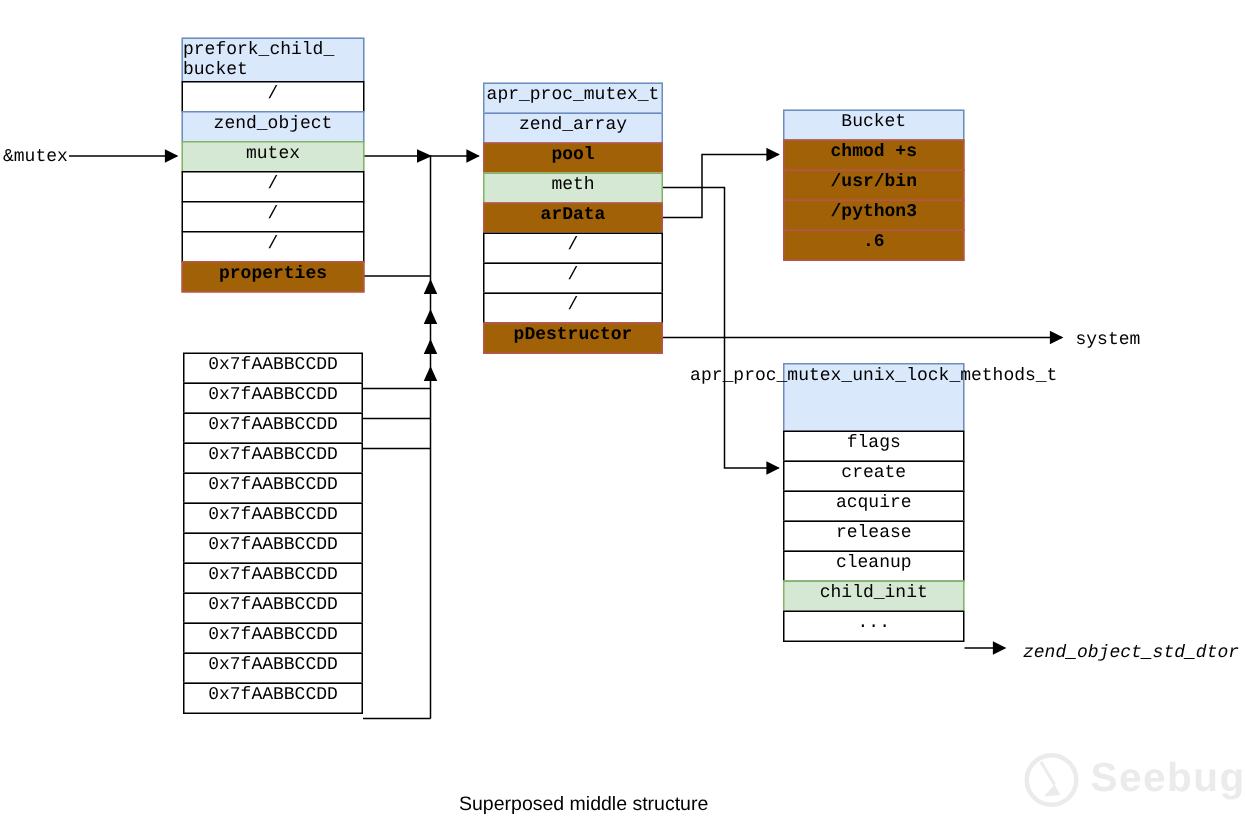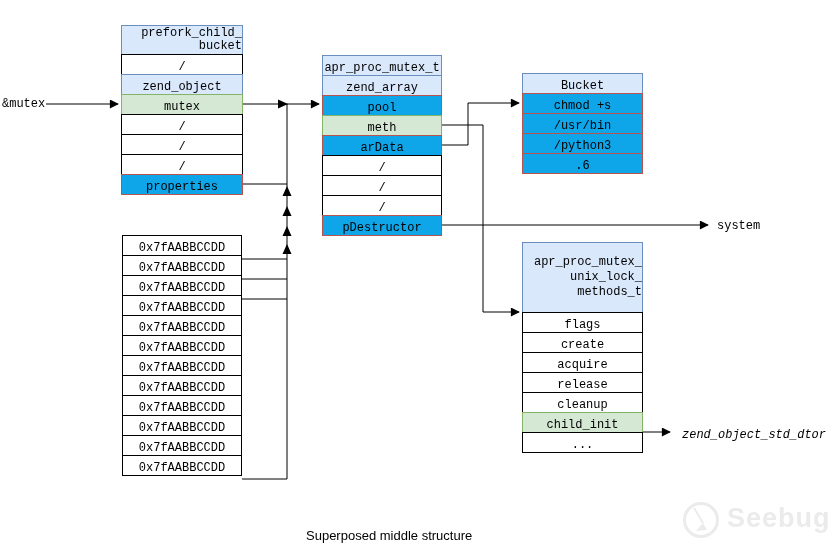--- a/index.html
+++ b/index.html
@@ -1,27 +1,27 @@
 <!DOCTYPE html>
 <html><head>
 <meta charset="utf-8">
 <style>
   html,body{margin:0;padding:0;background:#fff;}
   .canvas{position:relative;width:830px;height:548px;background:#ffffff;overflow:hidden;
           font-family:"Liberation Mono",monospace;}
   .box{position:absolute;}
-  .cell{box-sizing:border-box;height:21px;display:flex;align-items:flex-end;justify-content:center;
+  .cell{box-sizing:border-box;height:21px;display:flex;align-items:flex-start;justify-content:center;
         font:12px "Liberation Mono",monospace;color:#000;background:#fff;border:1px solid #000;
         white-space:pre;}
   .cell + .cell{margin-top:-1px;}
   .cell.blue{background:#dae8fc;border-color:#6c8ebf;}
   .cell.green{background:#d5e8d4;border-color:#82b366;}
-  .cell.red{background:#0ea5e9;border-color:#b85450;}
+  .cell.red{background:#a16207;border-color:#b85450;font-weight:bold;}
   .cell.hdr2{height:30px;flex-direction:column;line-height:13px;}
-  .cell.hdr3{height:71px;flex-direction:column;line-height:15px;font-family:Liberation Mono, monospace;}
+  .cell.hdr3{height:46px;flex-direction:row;line-height:15px;font-family:Liberation Mono, monospace;}
   .lbl{position:absolute;font:12px "Liberation Mono",monospace;color:#000;white-space:pre;}
   .caption{position:absolute;left:306px;top:528px;font:13px "Liberation Sans",sans-serif;color:#000;}
   .wm-text{position:absolute;left:727px;top:503px;font:27px "Liberation Sans",sans-serif;
            font-weight:bold;color:#ebebeb;letter-spacing:1px;}
   svg.overlay{position:absolute;left:0;top:0;pointer-events:none;}
 </style>
 </head>
 <body>
 
 <div class="canvas">

